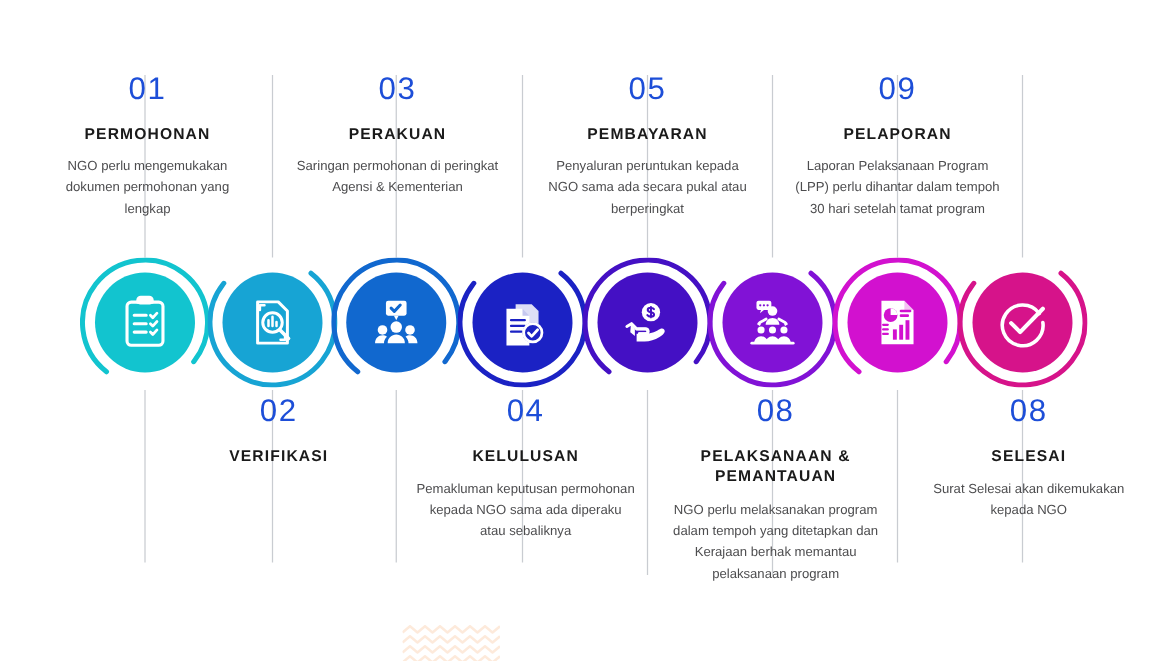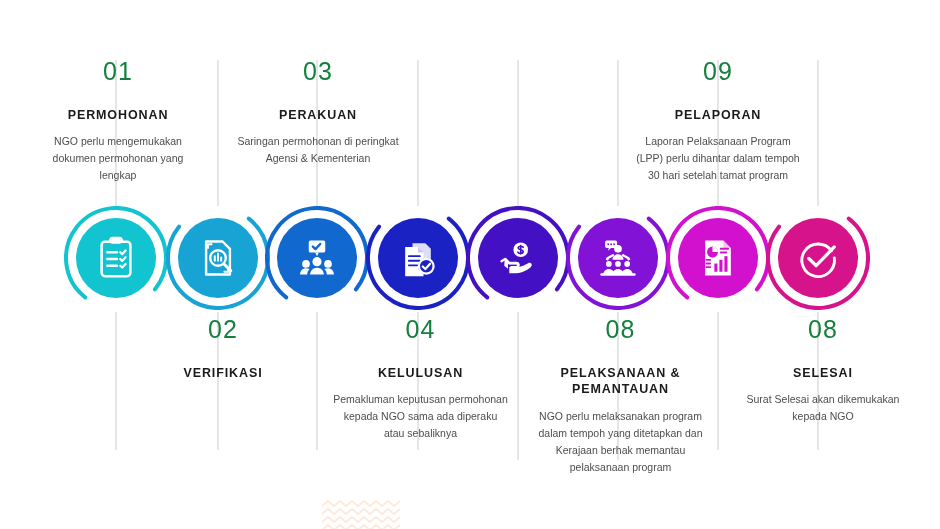--- a/index.html
+++ b/index.html
@@ -62,30 +62,30 @@
   
   .block {
     position: absolute;
     text-align: center;
     color: #231f20;
   }
   .block .num {
     font-size: 25px;
     font-weight: 400;
     letter-spacing: 1.2px;
-    color: #15803d;
+    color: #1d4ed8;
     line-height: 1.1;
   }
   .block .ttl {
     font-size: 12.5px;
     font-weight: 700;
     letter-spacing: 0.9px;
     color: #1a1a1a;
     line-height: 1.35;
-    margin-top: 21px;
+    margin-top: 13px;
   }
   .block .desc {
     font-size: 10.5px;
     font-weight: 400;
     color: #4d4d4f;
     line-height: 1.62;
     margin-top: 10px;
   }
   .block.top    { top: 58px; }
   .block.bottom { top: 316px; }
@@ -274,20 +274,25 @@
     <div class="ttl">PERMOHONAN</div>
     <div class="desc">NGO perlu mengemukakan dokumen permohonan yang lengkap</div>
   </div>
 
   <div class="block top c3">
     <div class="num">03</div>
     <div class="ttl">PERAKUAN</div>
     <div class="desc">Saringan permohonan di peringkat Agensi &amp; Kementerian</div>
   </div>
 
+  <div class="block top c5">
+    <div class="num">05</div>
+    <div class="ttl">PEMBAYARAN</div>
+    <div class="desc">Penyaluran peruntukan kepada NGO sama ada secara pukal atau berperingkat</div>
+  </div>
 
   <div class="block top c7">
     <div class="num">09</div>
     <div class="ttl">PELAPORAN</div>
     <div class="desc">Laporan Pelaksanaan Program (LPP) perlu dihantar dalam tempoh 30 hari setelah tamat program</div>
   </div>
 
   <div class="block bottom c2">
     <div class="num">02</div>
     <div class="ttl">VERIFIKASI</div>

